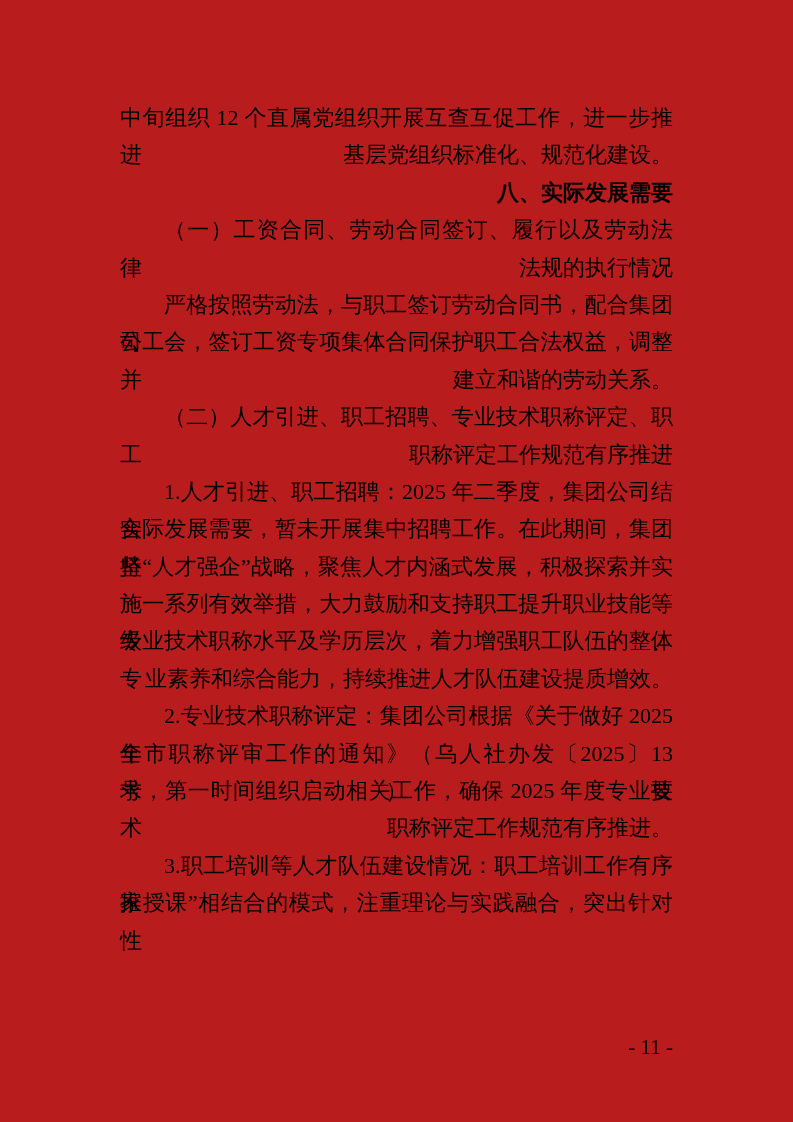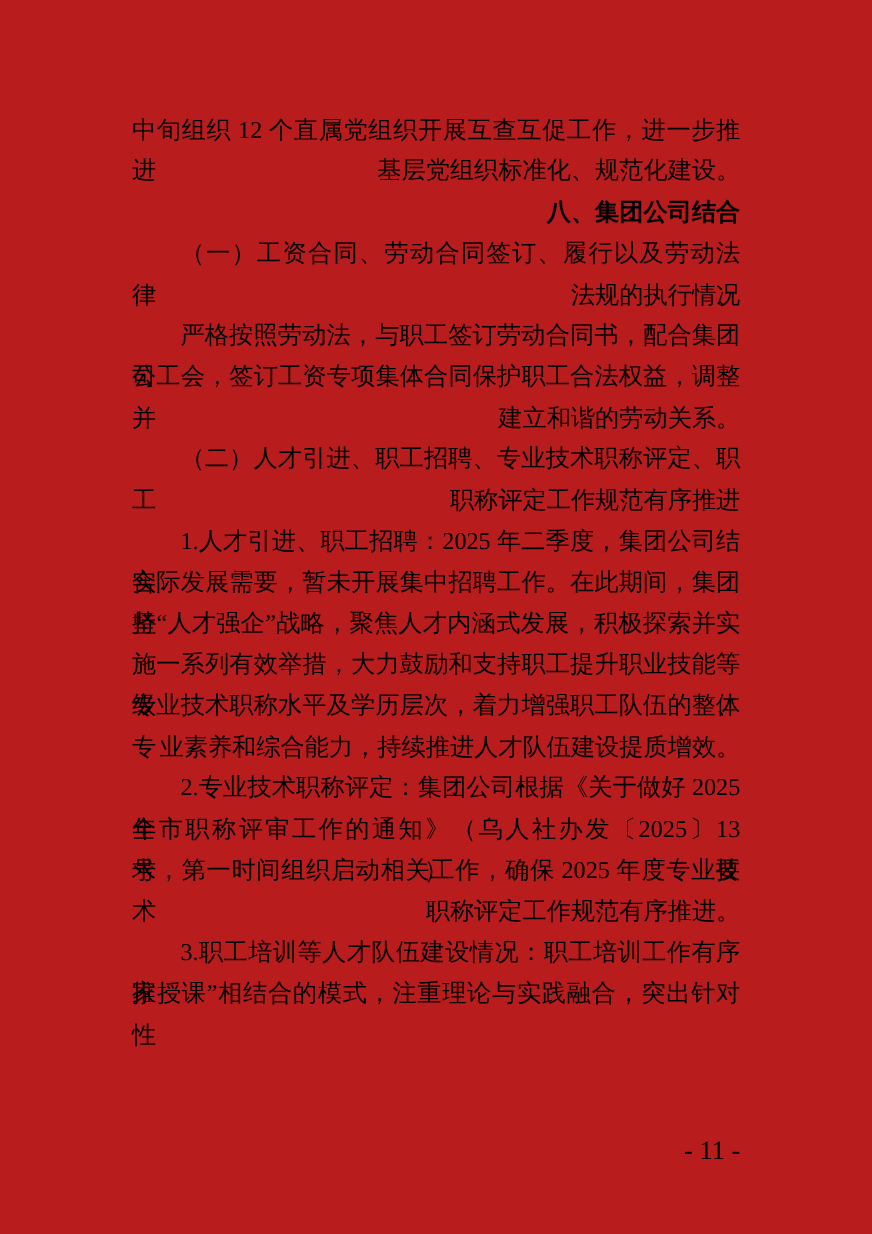--- a/index.html
+++ b/index.html
@@ -44,33 +44,33 @@
   .line.subheading {
     font-family: "Liberation Serif", "DejaVu Serif", serif;
   }
   .page-number {
     position: absolute;
     right: 120px;
     top: 1035px;
     width: 200px;
     text-align: right;
     font-family: "Liberation Serif", "DejaVu Serif", serif;
-    font-size: 24px;
+    font-size: 21px;
     line-height: 24px;
     color: #000000;
   }
 </style>
 </head>
 <body>
 
 <div class="page">
   <div class="content" id="doc-content">
       <div class="line body fill">中旬组织 12 个直属党组织开展互查互促工作，进一步推进</div>
       <div class="line body">基层党组织标准化、规范化建设。</div>
-      <div class="line heading indent">八、集团公司结合</div>
+      <div class="line heading indent">八、实际发展需要</div>
       <div class="line subheading indent fill">（一）工资合同、劳动合同签订、履行以及劳动法律、</div>
       <div class="line subheading">法规的执行情况</div>
       <div class="line body indent fill">严格按照劳动法，与职工签订劳动合同书，配合集团公</div>
       <div class="line body fill">司工会，签订工资专项集体合同保护职工合法权益，调整并</div>
       <div class="line body">建立和谐的劳动关系。</div>
       <div class="line subheading indent fill">（二）人才引进、职工招聘、专业技术职称评定、职工</div>
       <div class="line subheading">职称评定工作规范有序推进</div>
       <div class="line body indent fill">1.人才引进、职工招聘：2025 年二季度，集团公司结合</div>
       <div class="line body fill">实际发展需要，暂未开展集中招聘工作。在此期间，集团坚</div>
       <div class="line body fill">持“人才强企”战略，聚焦人才内涵式发展，积极探索并实</div>

